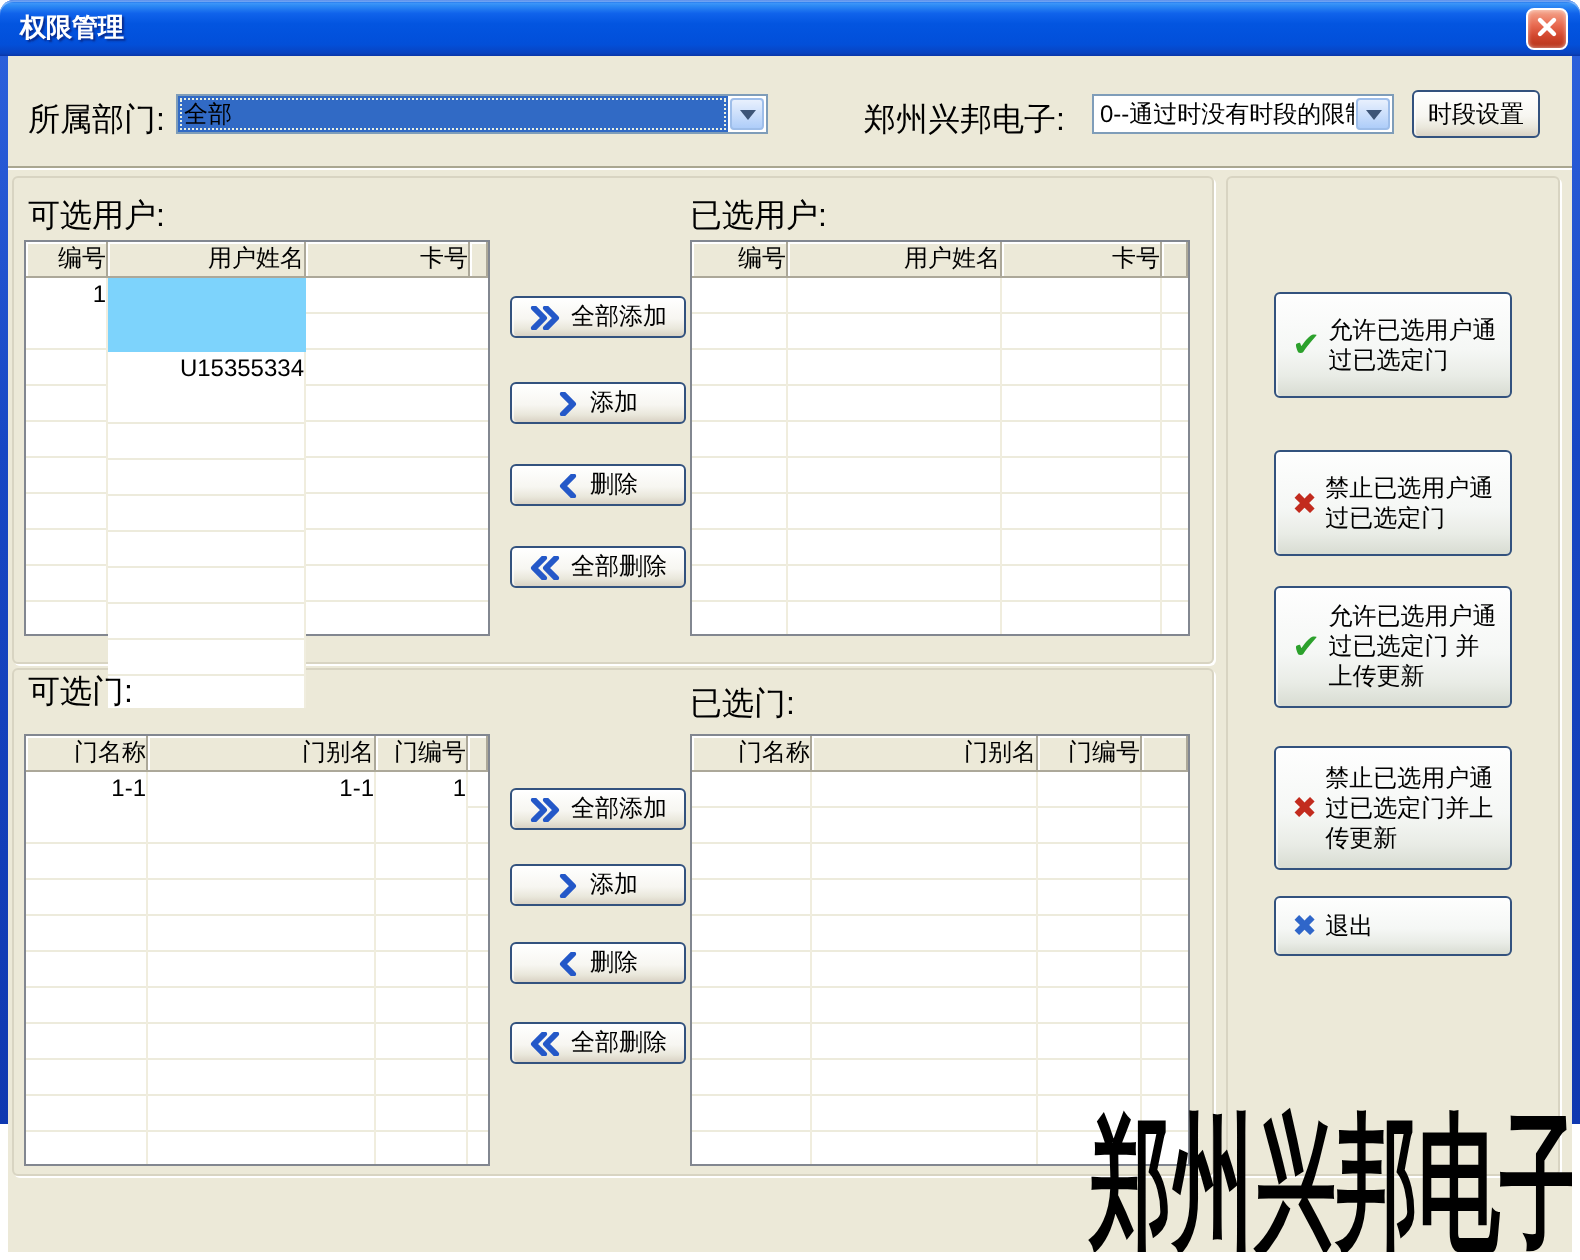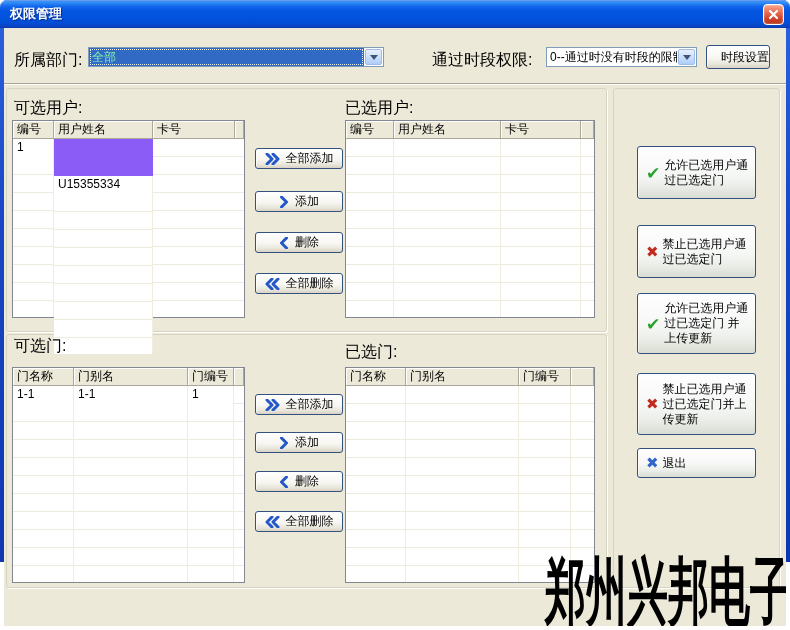--- a/index.html
+++ b/index.html
@@ -17,38 +17,38 @@
     border:1px solid #fff; border-radius:4px; cursor:pointer;
     background:linear-gradient(180deg,#F5A88E 0%,#E86A50 40%,#D0452C 70%,#B63418 100%);
     box-shadow: inset 0 0 2px rgba(255,255,255,.6); display:flex; align-items:center; justify-content:center; }
   .body { position:absolute; top:28px; left:4px; width:782px; height:598px;
     background:#ECE9D8; overflow:hidden; font-size:12px; color:#000; }
 
   .lbl { position:absolute; font-size:16px; white-space:nowrap; }
 
   .combo { position:absolute; height:20px; border:1px solid #7F9DB9; background:#fff; display:flex; }
   .combo-text { flex:1; line-height:18px; padding:0 3px; font-size:12px; white-space:nowrap; overflow:hidden; }
-  .combo-text.sel { background:#316AC5; color:#86efac; outline:1px dotted rgba(255,255,230,.9); outline-offset:-2px; }
+  .combo-text.sel { background:#316AC5; color:#000000; outline:1px dotted rgba(255,255,230,.9); outline-offset:-2px; }
   .combo-arrow { width:17px; margin:1px; border-radius:2px; border:1px solid #9EBEEA;
     background:linear-gradient(180deg,#E8F0FD 0%,#CCDFFB 50%,#AECDF9 100%);
     display:flex; align-items:center; justify-content:center; }
   .tri { width:0; height:0; border-left:4px solid transparent; border-right:4px solid transparent; border-top:5px solid #3D5577; }
 
   .xpbtn { position:absolute; border:1px solid #33527E; border-radius:3px; cursor:pointer;
     background:linear-gradient(180deg,#FFFFFF 0%,#F7F6F1 55%,#EAE8DC 80%,#D9D2C4 100%);
     box-shadow: inset 0 1px 0 rgba(255,255,255,.9), inset 1px 0 0 rgba(255,255,255,.6);
     font-size:12px; display:flex; align-items:center; justify-content:center; }
 
   .divider { position:absolute; left:0; width:782px; height:2px;
     border-top:1px solid #A9A690; border-bottom:1px solid #FFFFFF; }
 
   .groupbox { position:absolute; border:1px solid #D8D4C2; border-radius:3px;
     box-shadow: 1px 1px 0 #FFFFFF; }
 
-  .xtable { position:absolute; border:1px solid #828790; background:#8b5cf6; display:flex; flex-direction:column; }
+  .xtable { position:absolute; border:1px solid #828790; background:#7dd3fc; display:flex; flex-direction:column;text-align:right; }
   .thead { display:flex; height:18px; background:#ECE9D8; flex:0 0 18px; }
   .th { font-size:12px; line-height:17px; padding-left:4px; background:#ECE9D8;
     border-right:1px solid #ACA899; border-bottom:1px solid #ACA899;
     box-shadow: inset 1px 1px 0 #FFFFFF; overflow:hidden; white-space:nowrap; }
   .th.fill { flex:1; padding:0; }
   .tbody { display:flex; flex:1; }
   .tcol { border-right:1px solid #F0EDDE; height:100%;
     background:repeating-linear-gradient(180deg,#FFFFFF 0px,#FFFFFF 17px,#EDEBDC 17px,#EDEBDC 18px); }
   .tcol.fill { flex:1; border-right:none; }
   .cell { height:18px; line-height:17px; padding-left:4px; font-size:12px; background:#fff; white-space:nowrap; overflow:hidden; }
@@ -86,29 +86,29 @@
   <div class="body">
 
     <span class="lbl" style="left:10px;top:22px;">所属部门:</span>
     <div class="combo" style="left:84px;top:19px;width:296px;">
       <span class="combo-text sel">全部</span>
       <span class="combo-arrow">
           <span class="tri"></span>
         </span>
     </div>
 
-    <span class="lbl" style="left:428px;top:22px;">通过时段权限:</span>
+    <span class="lbl" style="left:428px;top:22px;">郑州兴邦电子:</span>
     <div class="combo" style="left:542px;top:19px;width:151px;">
       <span class="combo-text">0--通过时没有时段的限制</span>
       <span class="combo-arrow">
           <span class="tri"></span>
         </span>
     </div>
 
-    <button class="xpbtn" style="left:702px;top:17px;width:64px;height:24px;justify-content:flex-end;">
+    <button class="xpbtn" style="left:702px;top:17px;width:64px;height:24px;">
       <span>时段设置</span>
     </button>
 
     <div class="divider" style="top:55px;"></div>
 
     <div class="groupbox" style="left:2px;top:60px;width:601px;height:244px;"></div>
     <div class="groupbox" style="left:2px;top:306px;width:601px;height:254px;"></div>
     <div class="groupbox" style="left:609px;top:60px;width:167px;height:500px;"></div>
 
     <span class="lbl" style="left:10px;top:70px;">可选用户:</span>

